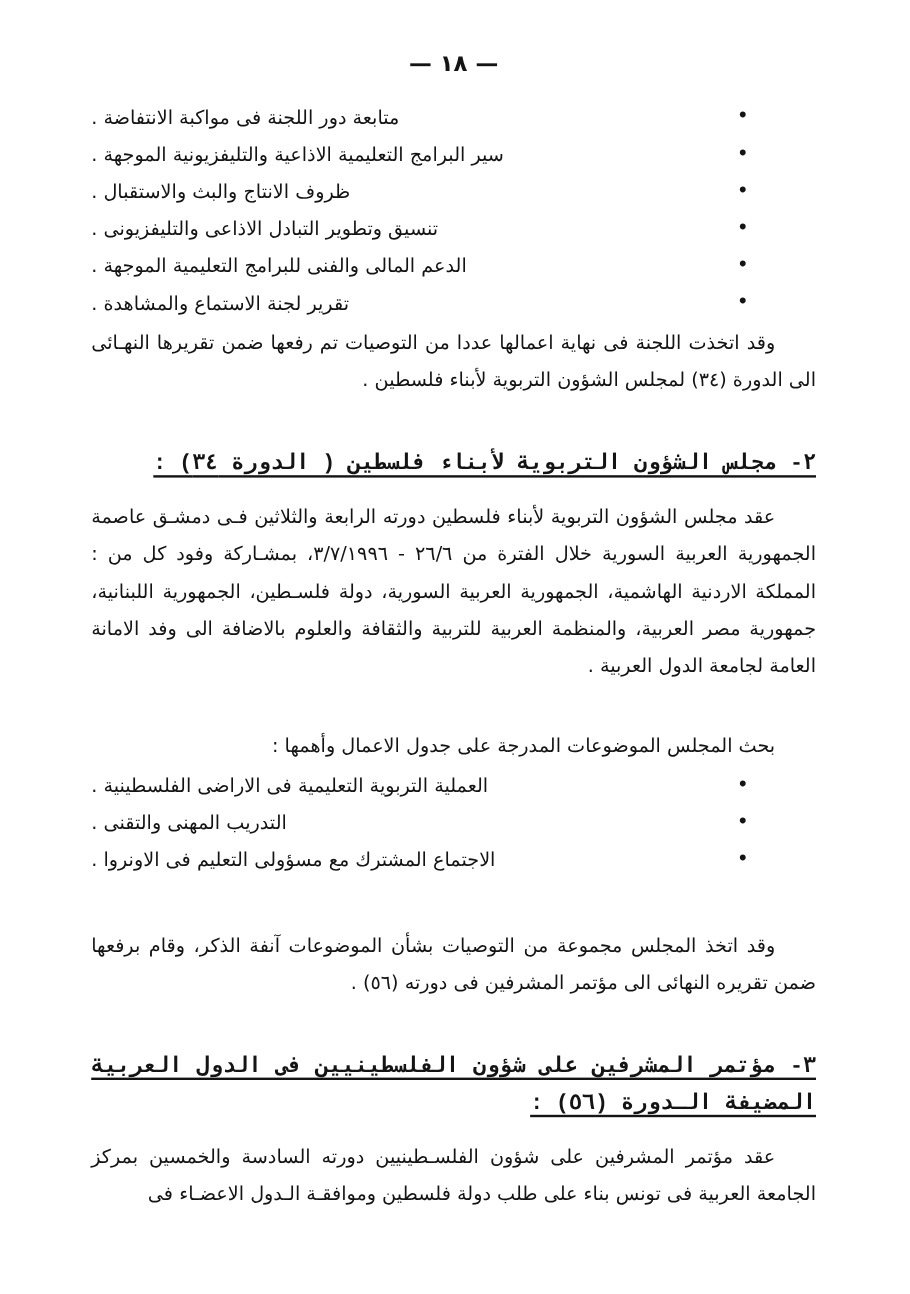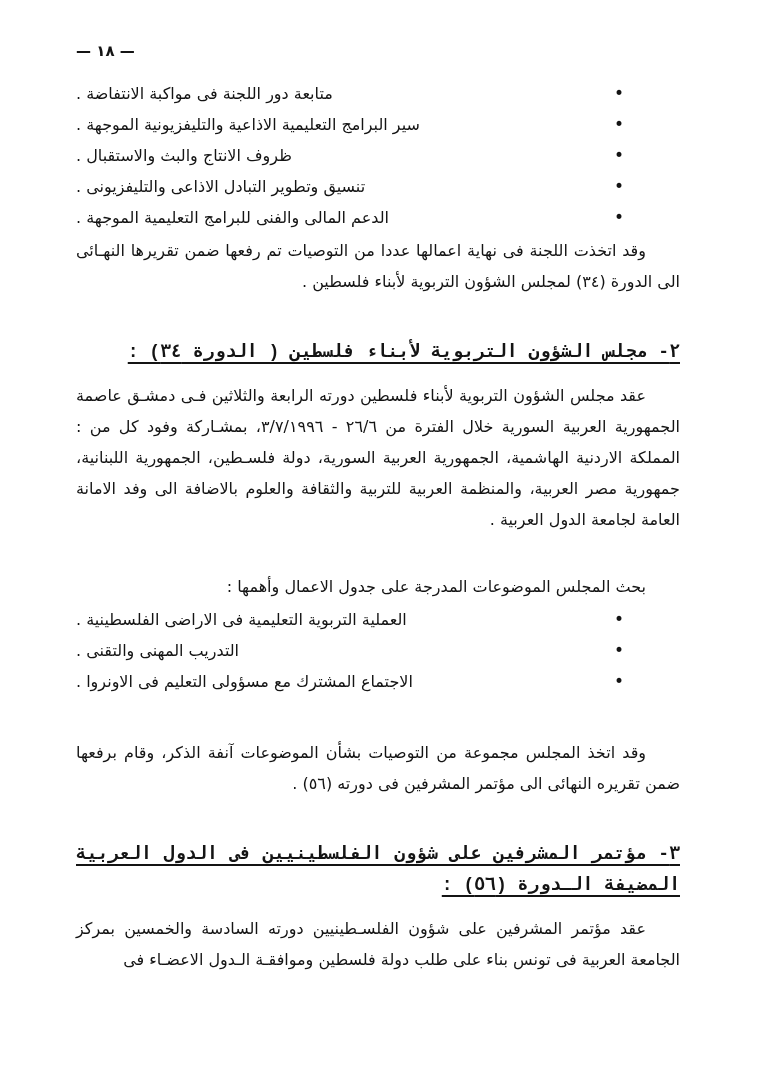--- a/index.html
+++ b/index.html
@@ -12,22 +12,22 @@
     width: 758px;
     height: 1078px;
     background: #ffffff;
     box-sizing: border-box;
     padding: 42px 78px 20px 76px;
     font-family: "DejaVu Sans", sans-serif;
     color: #141414;
     overflow: hidden;
   }
   .page-number {
-    text-align: left;
-    font-size: 15px;
+    text-align: center;
+    font-size: 19px;
     font-weight: bold;
     letter-spacing: 1px;
     margin-bottom: 18px;
   }
   .content {
     direction: rtl;
     font-size: 16px;
     line-height: 31px;
     text-align: justify;
   }
@@ -74,20 +74,21 @@
 
   <div class="content">
 
 
     <ul class="bullets">
       <li>متابعة دور اللجنة فى مواكبة الانتفاضة .</li>
       <li>سير البرامج التعليمية الاذاعية والتليفزيونية الموجهة .</li>
       <li>ظروف الانتاج والبث والاستقبال .</li>
       <li>تنسيق وتطوير التبادل الاذاعى والتليفزيونى .</li>
       <li>الدعم المالى والفنى للبرامج التعليمية الموجهة .</li>
+      <li>تقرير لجنة الاستماع والمشاهدة .</li>
     </ul>
 
     <p class="indent closing">وقد اتخذت اللجنة فى نهاية اعمالها عددا من التوصيات تم رفعها ضمن  تقريرها النهـائى الى الدورة (٣٤) لمجلس الشؤون التربوية لأبناء فلسطين .</p>
 
     <h2 class="section-heading">٢- مجلس الشؤون التربوية لأبناء فلسطين ( الدورة ٣٤) :</h2>
 
     <p class="indent">عقد مجلس الشؤون التربوية لأبناء فلسطين  دورته الرابعة والثلاثين فـى دمشـق عاصمة الجمهورية العربية السورية خلال الفترة من ٢٦/٦ - ٣/٧/١٩٩٦، بمشـاركة وفود كل من : المملكة الاردنية الهاشمية، الجمهورية العربية السورية، دولة فلسـطين، الجمهورية اللبنانية، جمهورية مصر العربية، والمنظمة العربية للتربية والثقافة والعلوم بالاضافة الى وفد الامانة العامة لجامعة الدول العربية .</p>
 
     <p class="indent gap-sm">بحث المجلس الموضوعات المدرجة على جدول الاعمال وأهمها :</p>
 

